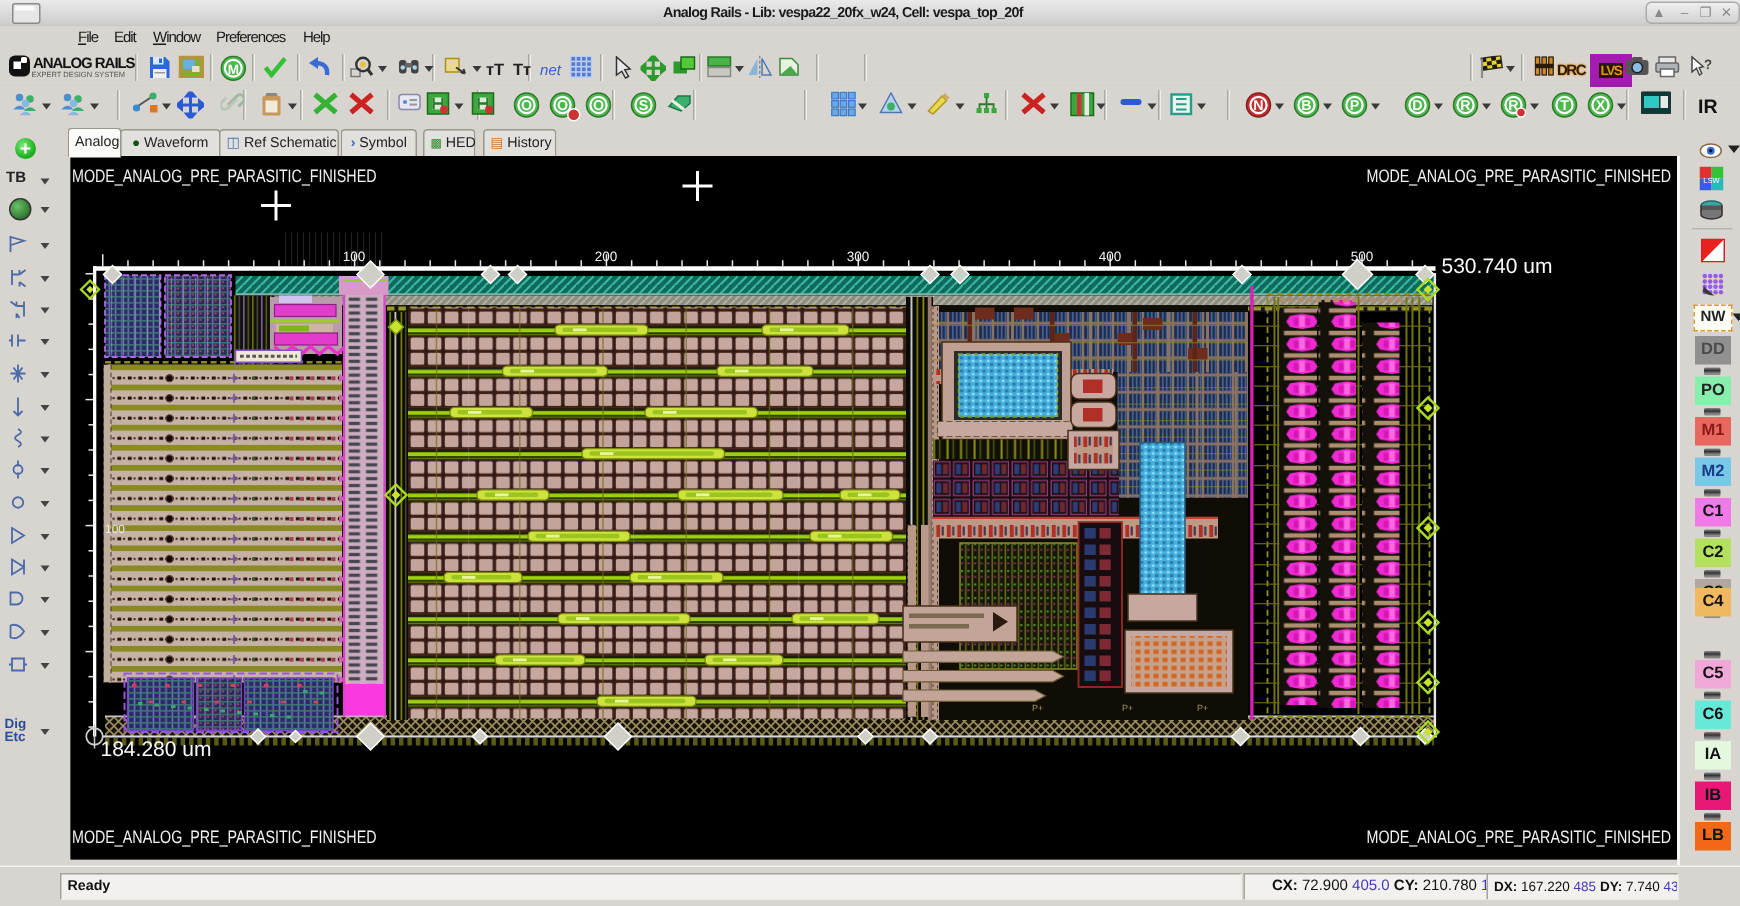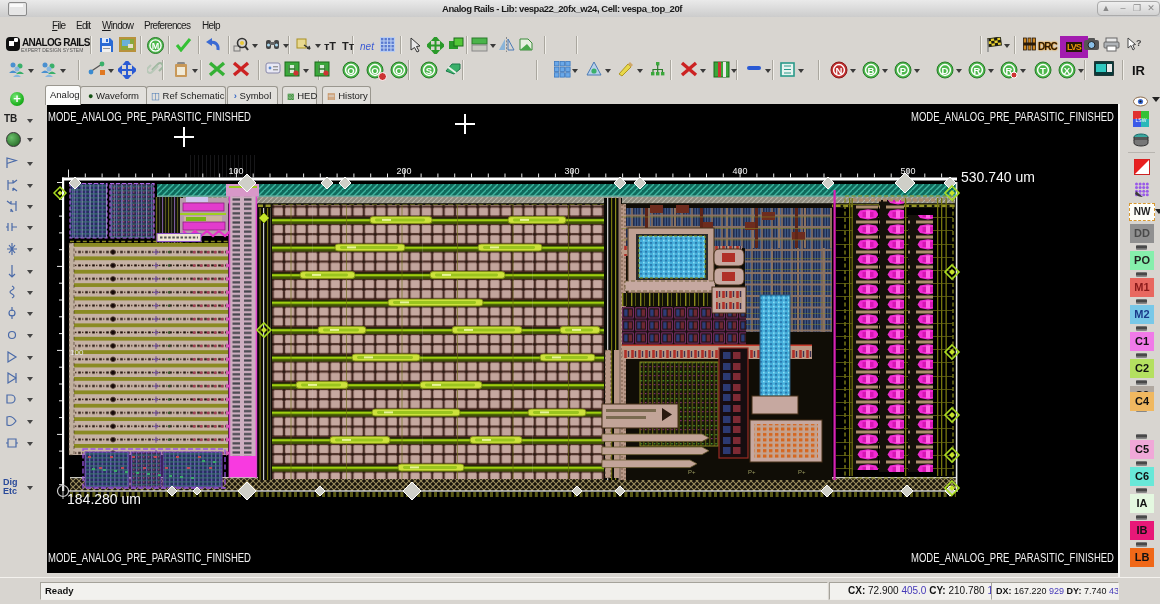--- a/index.html
+++ b/index.html
@@ -1235,13 +1235,13 @@
 <div class="abs chip" style="top:467px;background:#68e8d8;color:#111;">C6</div>
 <div class="abs conn" style="top:488px;background:linear-gradient(#888,#333 40%,#888 80%);"></div>
 <div class="abs chip" style="top:494px;background:#e4f8e0;color:#111;">IA</div>
 <div class="abs conn" style="top:515px;background:linear-gradient(#888,#333 40%,#888 80%);"></div>
 <div class="abs chip" style="top:521px;background:#e81878;color:#111;">IB</div>
 <div class="abs conn" style="top:542px;background:linear-gradient(#888,#333 40%,#888 80%);"></div>
 <div class="abs chip" style="top:548px;background:#f06818;color:#111;">LB</div>
 <div class="abs" id="statusbar"></div>
 <div class="abs sfield" style="left:40px;width:782px;padding-left:4px;"><b>Ready</b></div>
 <div class="abs sfield" style="left:829px;width:153px;padding-left:18px;font-size:10px;"><b>CX:</b> 72.900 <span style="color:#4438b8">405.0</span> <b>CY:</b> 210.780 <span style="color:#4438b8">1171.0</span></div>
-<div class="abs sfield" style="left:991px;width:122px;padding-left:4px;font-size:9px;"><b>DX:</b> 167.220 <span style="color:#4438b8">929</span> <b>DY:</b> 7.740 <span style="color:#4438b8">43</span></div>
+<div class="abs sfield" style="left:991px;width:122px;padding-left:4px;font-size:9px;"><b>DX:</b> 167.220 <span style="color:#4438b8">485</span> <b>DY:</b> 7.740 <span style="color:#4438b8">43</span></div>
 
 </body></html>

